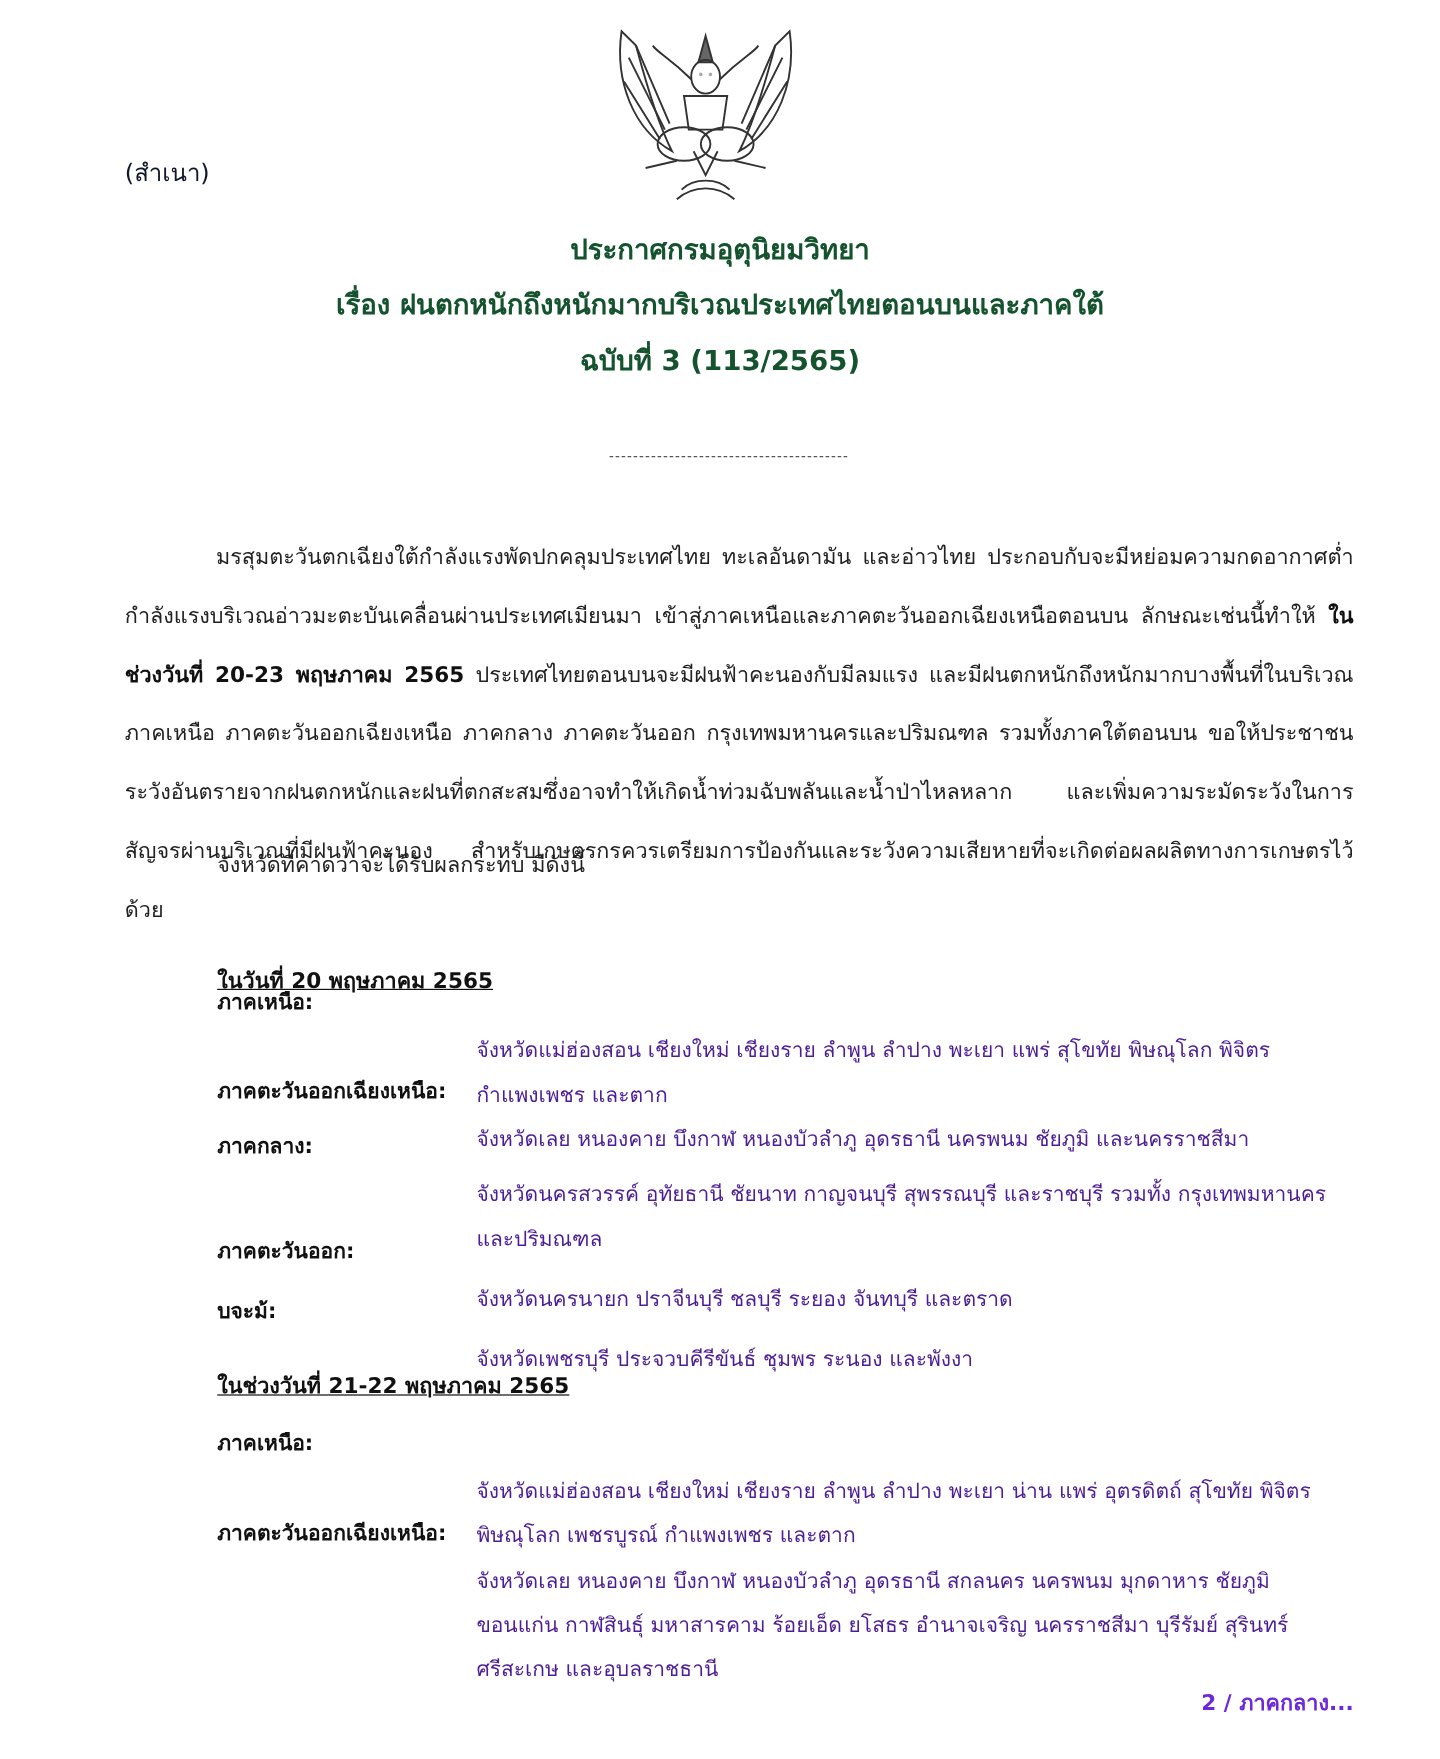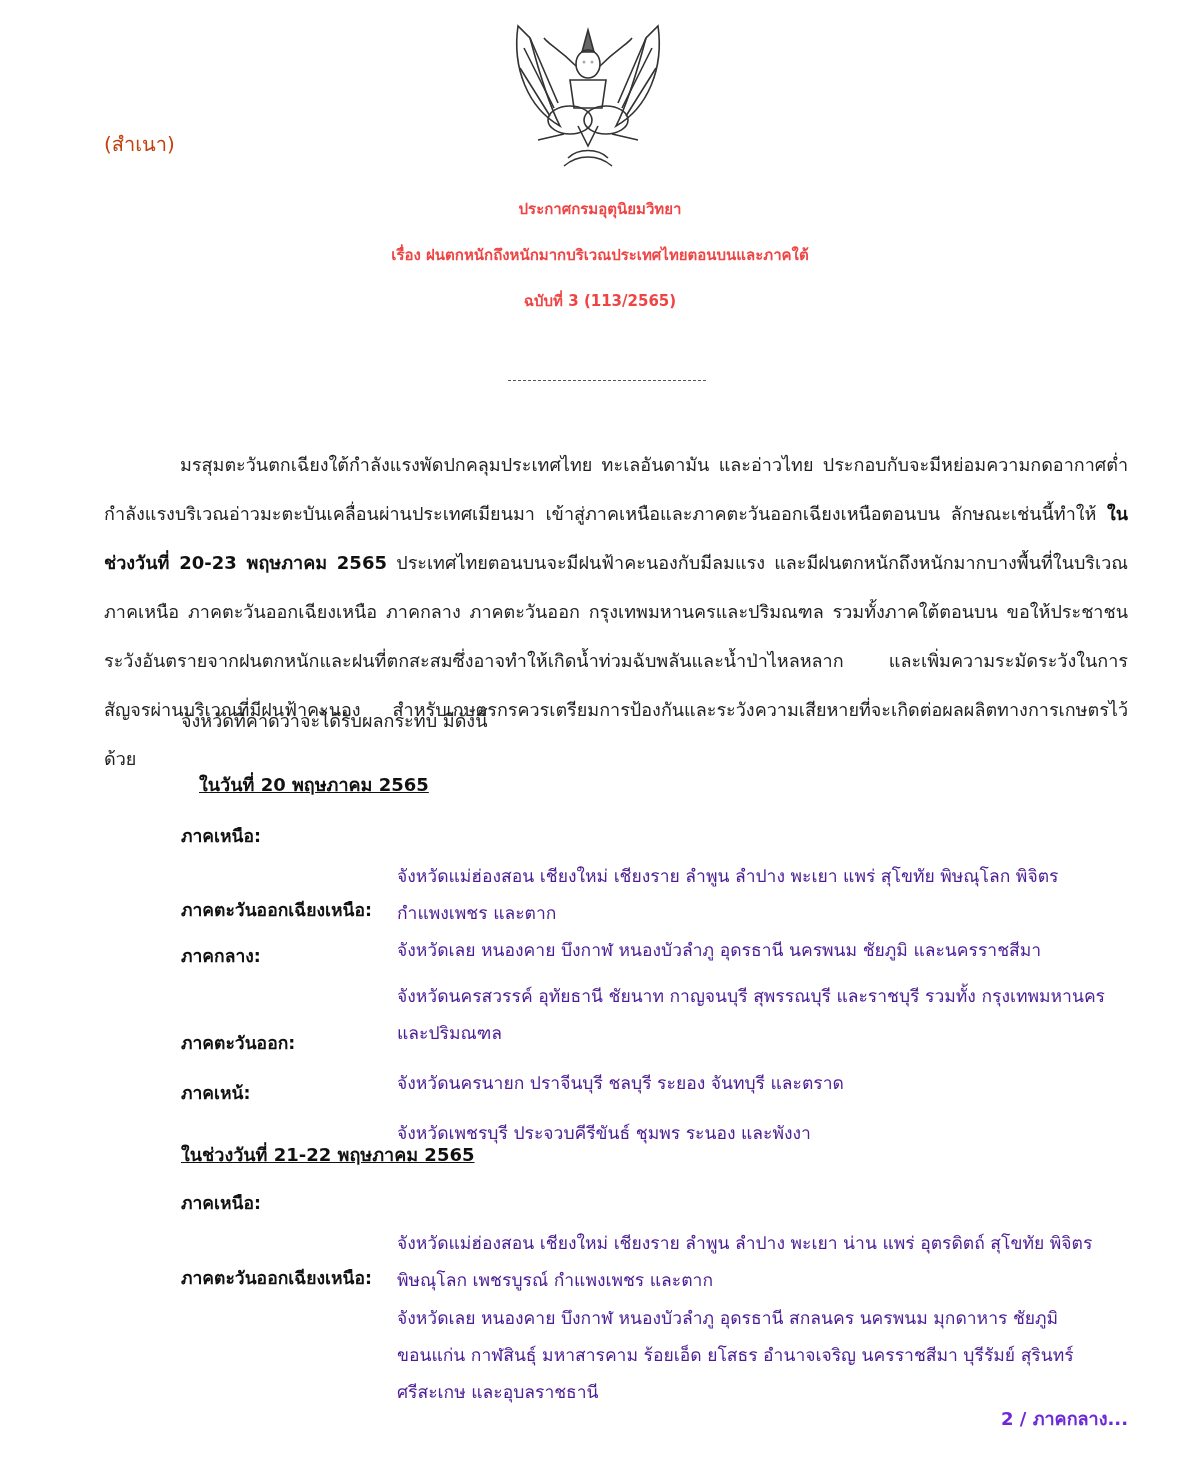--- a/index.html
+++ b/index.html
@@ -2,23 +2,23 @@
 <html><head>
 <meta charset="utf-8">
 <style>
   html, body { margin: 0; padding: 0; background: #ffffff; }
   body {
     width: 1200px; height: 1466px; position: relative; overflow: hidden;
     font-family: "DejaVu Sans", "Liberation Sans", sans-serif;
     color: #1a1a1a;
   }
   .emblem { position: absolute; left: 508px; top: 8px; width: 160px; height: 166px; }
-  .copy-label { position: absolute; left: 104px; top: 128px; font-size: 20px; color: #c2410c; }
+  .copy-label { position: absolute; left: 104px; top: 128px; font-size: 20px; color: #0f172a; }
   .title-block { position: absolute; left: 0; width: 1200px; top: 186px; text-align: center; }
-  .title-line { font-size: 15px; font-weight: bold; line-height: 46px; color: #ef4444; }
+  .title-line { font-size: 23px; font-weight: bold; line-height: 46px; color: #14532d; }
   .divider { position: absolute; left: 508px; top: 380px; width: 198px; border-top: 1px dashed #555; }
   .body-para {
     position: absolute; left: 104px; top: 440px; width: 1024px;
     font-size: 18px; line-height: 49px; text-align: justify; text-indent: 76px; color: #222;
   }
   .body-para b { color: #111; }
   .intro { position: absolute; left: 181px; top: 706px; font-size: 18px; color: #222; }
   .section-heading {
     position: absolute; left: 181px; font-size: 18px; font-weight: bold;
     text-decoration: underline; color: #111;
@@ -62,40 +62,40 @@
     <div class="title-line">เรื่อง ฝนตกหนักถึงหนักมากบริเวณประเทศไทยตอนบนและภาคใต้</div>
     <div class="title-line">ฉบับที่ 3 (113/2565)</div>
   </div>
 
   <div class="divider"></div>
 
   <div class="body-para"><span>มรสุมตะวันตกเฉียงใต้กำลังแรงพัดปกคลุมประเทศไทย ทะเลอันดามัน และอ่าวไทย ประกอบกับจะมีหย่อมความกดอากาศต่ำกำลังแรงบริเวณอ่าวมะตะบันเคลื่อนผ่านประเทศเมียนมา เข้าสู่ภาคเหนือและภาคตะวันออกเฉียงเหนือตอนบน ลักษณะเช่นนี้ทำให้ </span><b>ในช่วงวันที่ 20-23 พฤษภาคม 2565</b><span> ประเทศไทยตอนบนจะมีฝนฟ้าคะนองกับมีลมแรง และมีฝนตกหนักถึงหนักมากบางพื้นที่ในบริเวณภาคเหนือ ภาคตะวันออกเฉียงเหนือ ภาคกลาง ภาคตะวันออก กรุงเทพมหานครและปริมณฑล รวมทั้งภาคใต้ตอนบน ขอให้ประชาชนระวังอันตรายจากฝนตกหนักและฝนที่ตกสะสมซึ่งอาจทำให้เกิดน้ำท่วมฉับพลันและน้ำป่าไหลหลาก และเพิ่มความระมัดระวังในการสัญจรผ่านบริเวณที่มีฝนฟ้าคะนอง สำหรับเกษตรกรควรเตรียมการป้องกันและระวังความเสียหายที่จะเกิดต่อผลผลิตทางการเกษตรไว้ด้วย</span></div>
 
   <div class="intro">จังหวัดที่คาดว่าจะได้รับผลกระทบ มีดังนี้</div>
 
-  <div class="section-heading" style="top:770px;margin-left:18px;">ในวันที่ 20 พฤษภาคม 2565</div>
+  <div class="section-heading" style="top:802px;">ในวันที่ 20 พฤษภาคม 2565</div>
 
   <div class="region-row" style="top:818px;">
     <span class="region-label">ภาคเหนือ:</span>
     <span class="region-value">จังหวัดแม่ฮ่องสอน เชียงใหม่ เชียงราย ลำพูน ลำปาง พะเยา แพร่ สุโขทัย พิษณุโลก พิจิตร กำแพงเพชร และตาก</span>
   </div>
   <div class="region-row" style="top:892px;">
     <span class="region-label">ภาคตะวันออกเฉียงเหนือ:</span>
     <span class="region-value">จังหวัดเลย หนองคาย บึงกาฬ หนองบัวลำภู อุดรธานี นครพนม ชัยภูมิ และนครราชสีมา</span>
   </div>
   <div class="region-row" style="top:938px;">
     <span class="region-label">ภาคกลาง:</span>
     <span class="region-value">จังหวัดนครสวรรค์ อุทัยธานี ชัยนาท กาญจนบุรี สุพรรณบุรี และราชบุรี รวมทั้ง กรุงเทพมหานครและปริมณฑล</span>
   </div>
   <div class="region-row" style="top:1025px;">
     <span class="region-label">ภาคตะวันออก:</span>
     <span class="region-value">จังหวัดนครนายก ปราจีนบุรี ชลบุรี ระยอง จันทบุรี และตราด</span>
   </div>
   <div class="region-row" style="top:1075px;">
-    <span class="region-label">ภาคเหน้:</span>
+    <span class="region-label">บจะม้:</span>
     <span class="region-value">จังหวัดเพชรบุรี ประจวบคีรีขันธ์ ชุมพร ระนอง และพังงา</span>
   </div>
 
   <div class="section-heading" style="top:1140px;text-align:center;">ในช่วงวันที่ 21-22 พฤษภาคม 2565</div>
 
   <div class="region-row" style="top:1185px;">
     <span class="region-label">ภาคเหนือ:</span>
     <span class="region-value">จังหวัดแม่ฮ่องสอน เชียงใหม่ เชียงราย ลำพูน ลำปาง พะเยา น่าน แพร่ อุตรดิตถ์ สุโขทัย พิจิตร พิษณุโลก เพชรบูรณ์ กำแพงเพชร และตาก</span>
   </div>
   <div class="region-row" style="top:1260px;">

